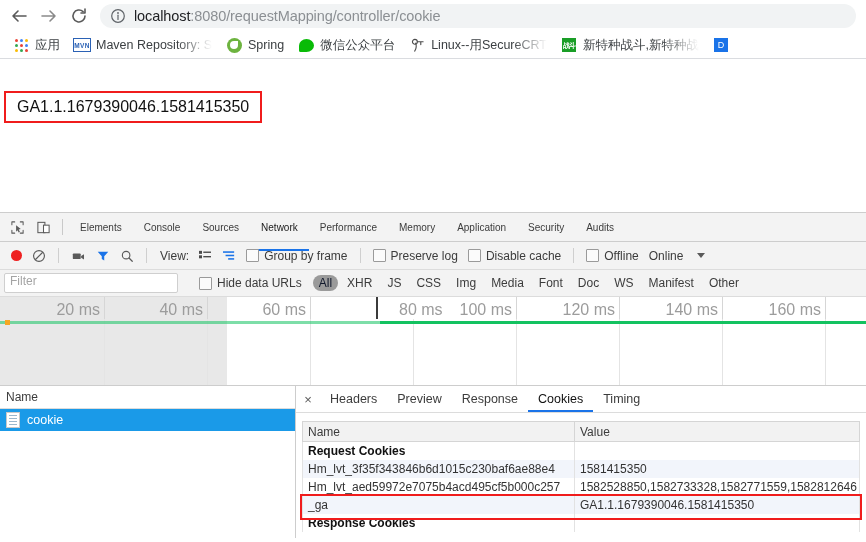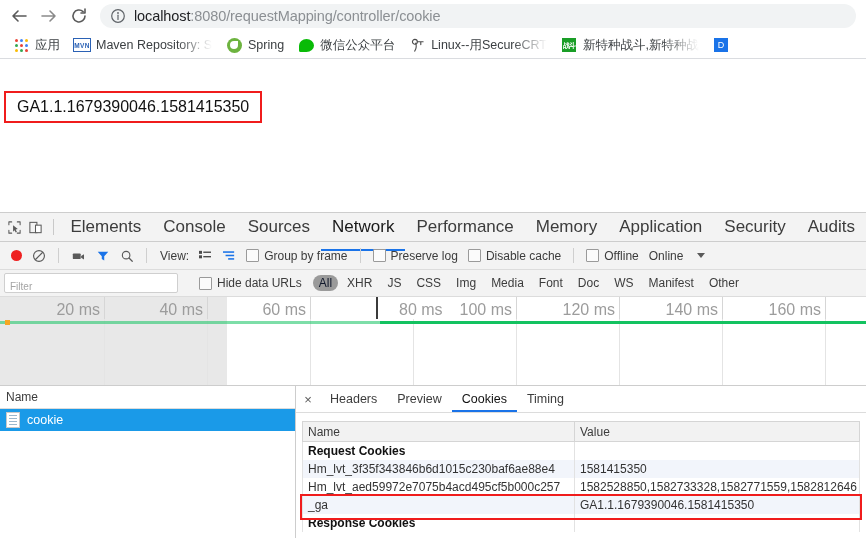--- a/index.html
+++ b/index.html
@@ -57,36 +57,36 @@
     font-size:16px;color:#111;
     font-family:"Liberation Sans",sans-serif;
     white-space:nowrap;
   }
 
   
   .devtools{border-top:1px solid #cdcdcd;background:#fff;}
   .dt-tabs{height:28px;display:flex;align-items:center;background:#f3f3f3;border-bottom:1px solid #cdcdcd;padding-left:4px;}
   .dt-iconbtn{width:26px;height:26px;display:flex;align-items:center;justify-content:center;color:#5a5a5a;}
   .dt-sep{width:1px;height:16px;background:#c9c9c9;margin:0 6px;}
-  .dt-tab{height:27px;display:flex;align-items:center;padding:10px 11px;font-size:17px;color:#3c3c3c;white-space:nowrap;}
+  .dt-tab{height:27px;display:flex;align-items:center;padding:10px 11px;font-size:10px;color:#3c3c3c;white-space:nowrap;}
   .dt-tab.active{color:#1a1a1a;box-shadow:inset 0 -2px 0 #1a73e8;}
 
   .dt-toolbar{height:27px;display:flex;align-items:center;background:#f3f3f3;border-bottom:1px solid #dcdcdc;padding-left:6px;}
   .rec-dot{width:11px;height:11px;border-radius:50%;background:#ee2020;}
   .tb-item{display:flex;align-items:center;height:16px;padding:0 5px;color:#5a5a5a;}
   .tb-label{font-size:12px;color:#3c3c3c;margin:0 4px 0 6px;}
   .cb{width:11px;height:11px;border:1px solid #9a9a9a;background:#fbfbfb;border-radius:1px;flex:0 0 auto;margin-right:5px;}
   .cb-txt{font-size:12px;color:#3c3c3c;white-space:nowrap;}
   .vsep{width:1px;height:15px;background:#cfcfcf;margin:0 7px;}
   .caret-dn{width:0;height:0;border-left:4px solid transparent;border-right:4px solid transparent;border-top:5px solid #5a5a5a;}
 
   .dt-filterbar{height:26px;display:flex;align-items:center;background:#f3f3f3;border-bottom:1px solid #dcdcdc;}
   .filter-input{
     width:162px;height:18px;margin-left:4px;background:#fff;border:1px solid #cfcfcf;border-radius:2px;
-    display:flex;align-items:flex-end;padding:0 5px;font-size:10px;color:#a4a4a4;
+    display:flex;align-items:flex-start;padding:0 5px;font-size:12px;color:#a4a4a4;
   }
   .ftype{font-size:12px;color:#3c3c3c;padding:1px 6px;border-radius:9px;white-space:nowrap;}
   .ftype.sel{background:#9a9a9a;color:#0f172a;}
 
   
   .overview{position:relative;height:88px;background:#fff;border-bottom:1px solid #cdcdcd;overflow:hidden;}
   .ruler{position:absolute;left:0;top:0;width:100%;height:22px;}
   .rtick{position:absolute;top:0;height:22px;border-right:1px solid #d6d6d6;}
   .rtick span{position:absolute;right:4px;top:4px;font-size:16px;color:#9c9c9c;white-space:nowrap;margin-left:24px;}
   .ov-dim{position:absolute;top:0;height:88px;background:rgba(0,0,0,0.09);}
@@ -400,20 +400,21 @@
           <span class="doc-ico"></span>
           <span>cookie</span>
         </div>
       </div>
 
       <div class="det-pane">
         <div class="det-tabs">
           <div class="close-x">×</div>
           <div class="det-tab">Headers</div>
           <div class="det-tab">Preview</div>
+          <div class="det-tab">Response</div>
           <div class="det-tab active">Cookies</div>
           <div class="det-tab">Timing</div>
         </div>
 
         <div class="ck-wrap">
           <table class="ck-table">
             <colgroup>
                 <col style="width:272px">
                 <col>
               </colgroup>

